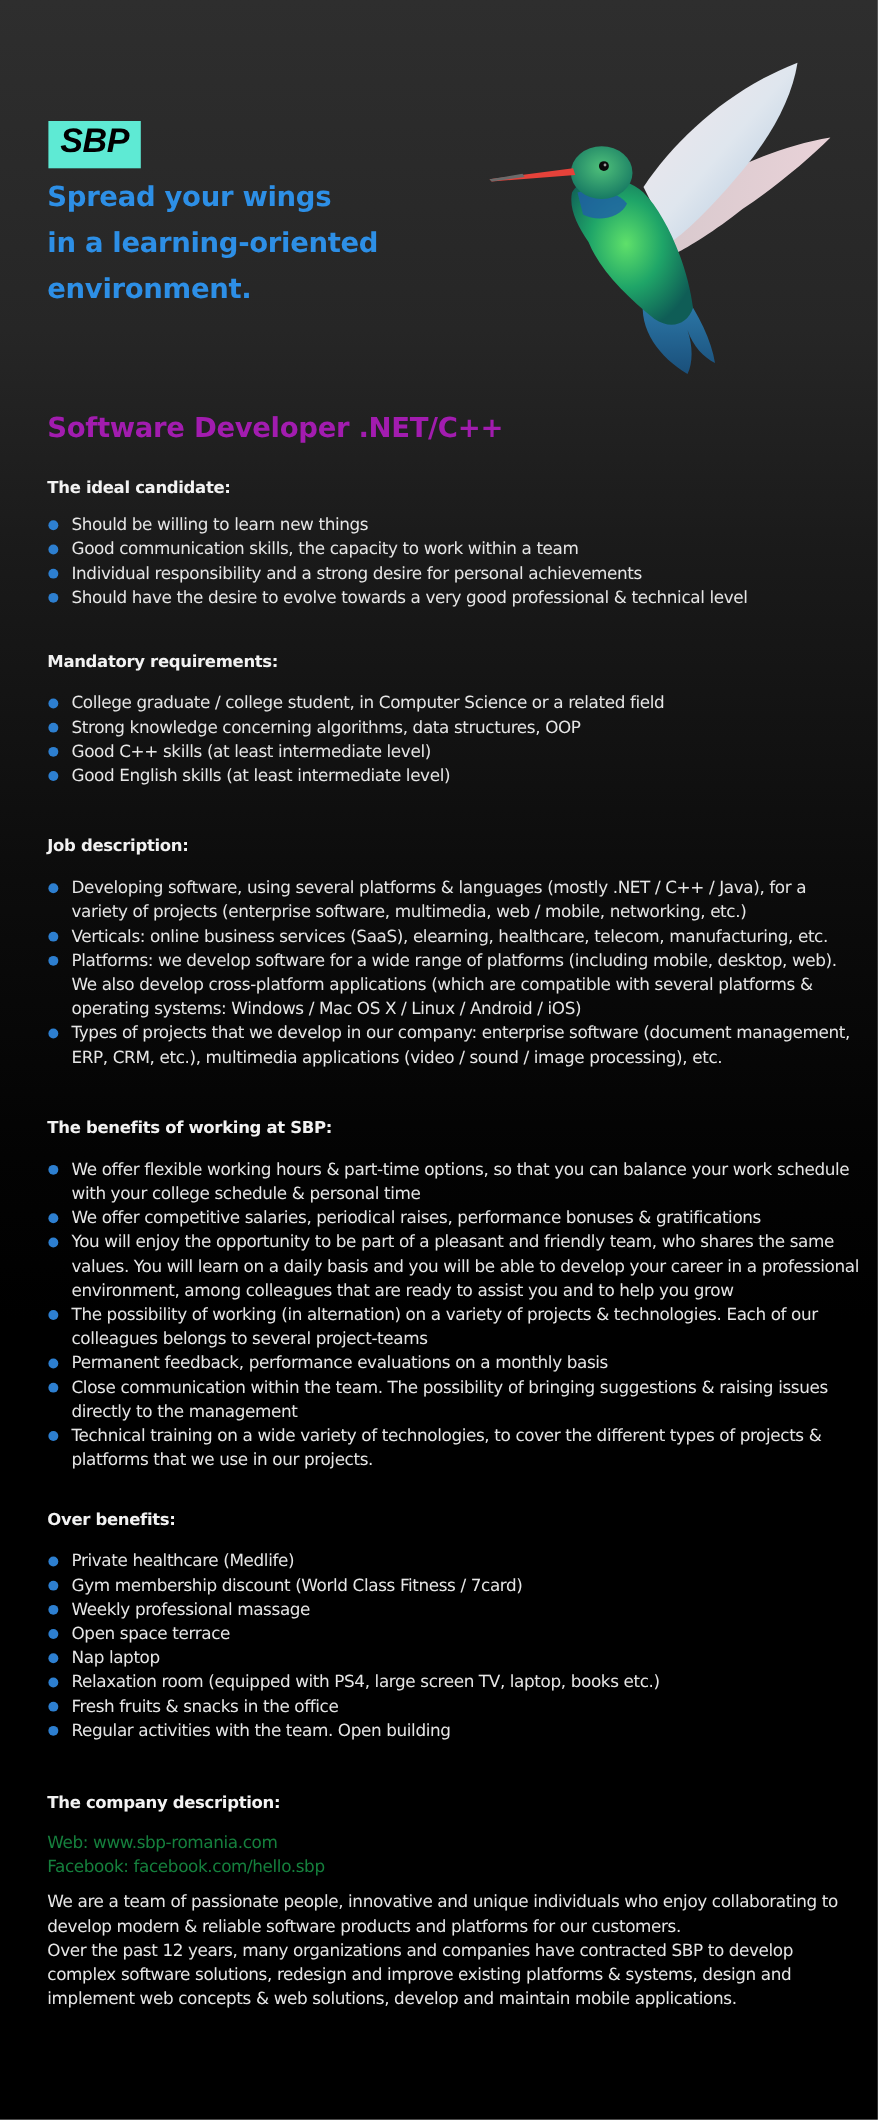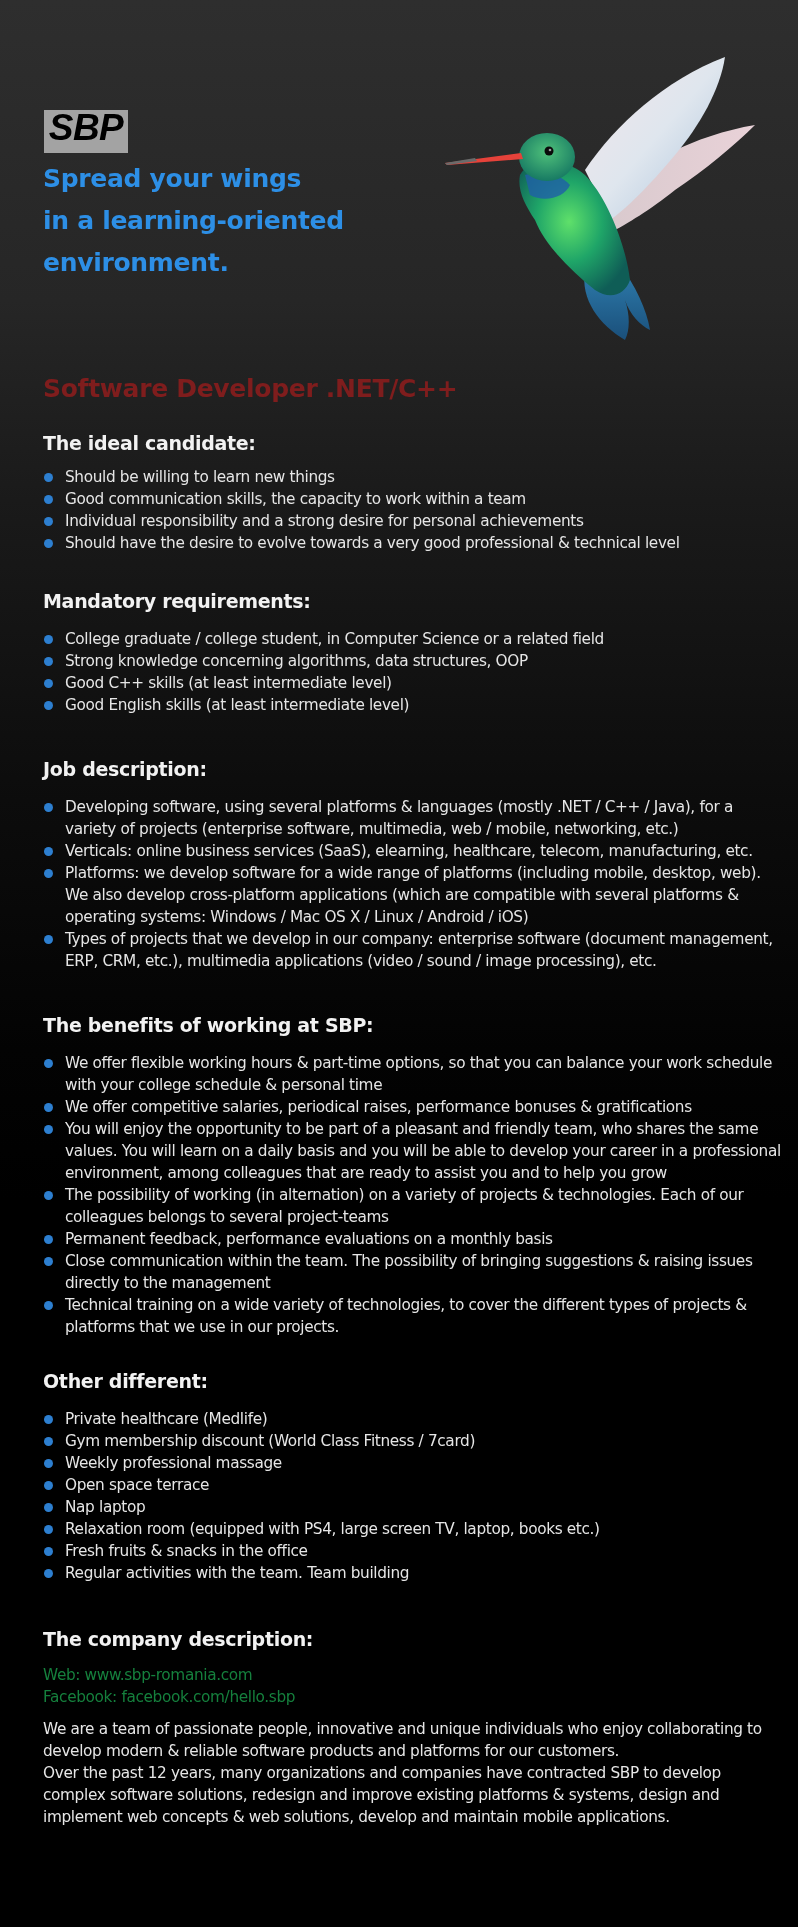--- a/index.html
+++ b/index.html
@@ -9,50 +9,50 @@
     overflow: hidden;
     position: relative;
     background: linear-gradient(180deg, #2e2e2e 0px, #262626 300px, #1a1a1a 500px, #0c0c0c 800px, #030303 1050px, #000000 1200px, #000000 1927px);
     font-family: "DejaVu Sans", sans-serif;
     color: #ececec;
   }
   .hero { position: absolute; left: 0; top: 0; width: 798px; height: 360px; }
   .logo {
     position: absolute; left: 44px; top: 110px;
     width: 84px; height: 43px;
-    background: #a3a3a3;
+    background: #5eead4;
     color: #000;
     font-family: "Liberation Sans", sans-serif;
     font-style: italic;
     font-weight: bold;
-    font-size: 37px;
+    font-size: 31px;
     line-height: 36px;
     text-align: center;
     letter-spacing: -0.5px;
   }
   .tagline {
     position: absolute; left: 43px; top: 158px;
     color: #2d8fe6;
     font-family: "DejaVu Sans", sans-serif;
     font-weight: bold;
     font-size: 25px;
     line-height: 42px;
     letter-spacing: -0.3px;
   }
   .tagline div { white-space: nowrap; }
   .bird { position: absolute; left: 425px; top: 45px; width: 330px; height: 300px; }
 
   .content { position: absolute; left: 43px; top: 372px; width: 740px; }
   .job-title {
-    font-size: 25px; font-weight: bold; color: #7f1d1d;
+    font-size: 25px; font-weight: bold; color: #a21caf;
     margin: 0 0 24px 0; line-height: 34px; letter-spacing: -0.3px;
   }
   .section { margin: 0; }
   .section h2 {
-    font-size: 19px; font-weight: bold; color: #f2f2f2;
+    font-size: 15px; font-weight: bold; color: #f2f2f2;
     margin: 0 0 12px 0; line-height: 26px; letter-spacing: -0.3px;
   }
   ul.bullets { list-style: none; margin: 0; padding: 0; }
   ul.bullets li {
     position: relative;
     padding-left: 22px;
     font-size: 15.3px;
     line-height: 22px;
     color: #e6e6e6;
     letter-spacing: -0.35px;
@@ -175,30 +175,30 @@
         <li><span class="dot"></span><span>We offer competitive salaries, periodical raises, performance bonuses &amp; gratifications</span></li>
         <li><span class="dot"></span><span>You will enjoy the opportunity to be part of a pleasant and friendly team, who shares the same values. You will learn on a daily basis and you will be able to develop your career in a professional environment, among colleagues that are ready to assist you and to help you grow</span></li>
         <li><span class="dot"></span><span>The possibility of working (in alternation) on a variety of projects &amp; technologies. Each of our colleagues belongs to several project-teams</span></li>
         <li><span class="dot"></span><span>Permanent feedback, performance evaluations on a monthly basis</span></li>
         <li><span class="dot"></span><span>Close communication within the team. The possibility of bringing suggestions &amp; raising issues directly to the management</span></li>
         <li><span class="dot"></span><span>Technical training on a wide variety of technologies, to cover the different types of projects &amp; platforms that we use in our projects.</span></li>
       </ul>
   </section>
 
   <section class="section s-other">
-    <h2>Other different:</h2>
+    <h2>Over benefits:</h2>
     <ul class="bullets">
         <li><span class="dot"></span><span>Private healthcare (Medlife)</span></li>
         <li><span class="dot"></span><span>Gym membership discount (World Class Fitness / 7card)</span></li>
         <li><span class="dot"></span><span>Weekly professional massage</span></li>
         <li><span class="dot"></span><span>Open space terrace</span></li>
         <li><span class="dot"></span><span>Nap laptop</span></li>
         <li><span class="dot"></span><span>Relaxation room (equipped with PS4, large screen TV, laptop, books etc.)</span></li>
         <li><span class="dot"></span><span>Fresh fruits &amp; snacks in the office</span></li>
-        <li><span class="dot"></span><span>Regular activities with the team. Team building</span></li>
+        <li><span class="dot"></span><span>Regular activities with the team. Open building</span></li>
       </ul>
   </section>
 
   <section class="section s-company">
     <h2>The company description:</h2>
     <div class="contacts">
       <div class="contact-line">Web: www.sbp-romania.com</div>
       <div class="contact-line">Facebook: facebook.com/hello.sbp</div>
     </div>
     <div class="desc">

